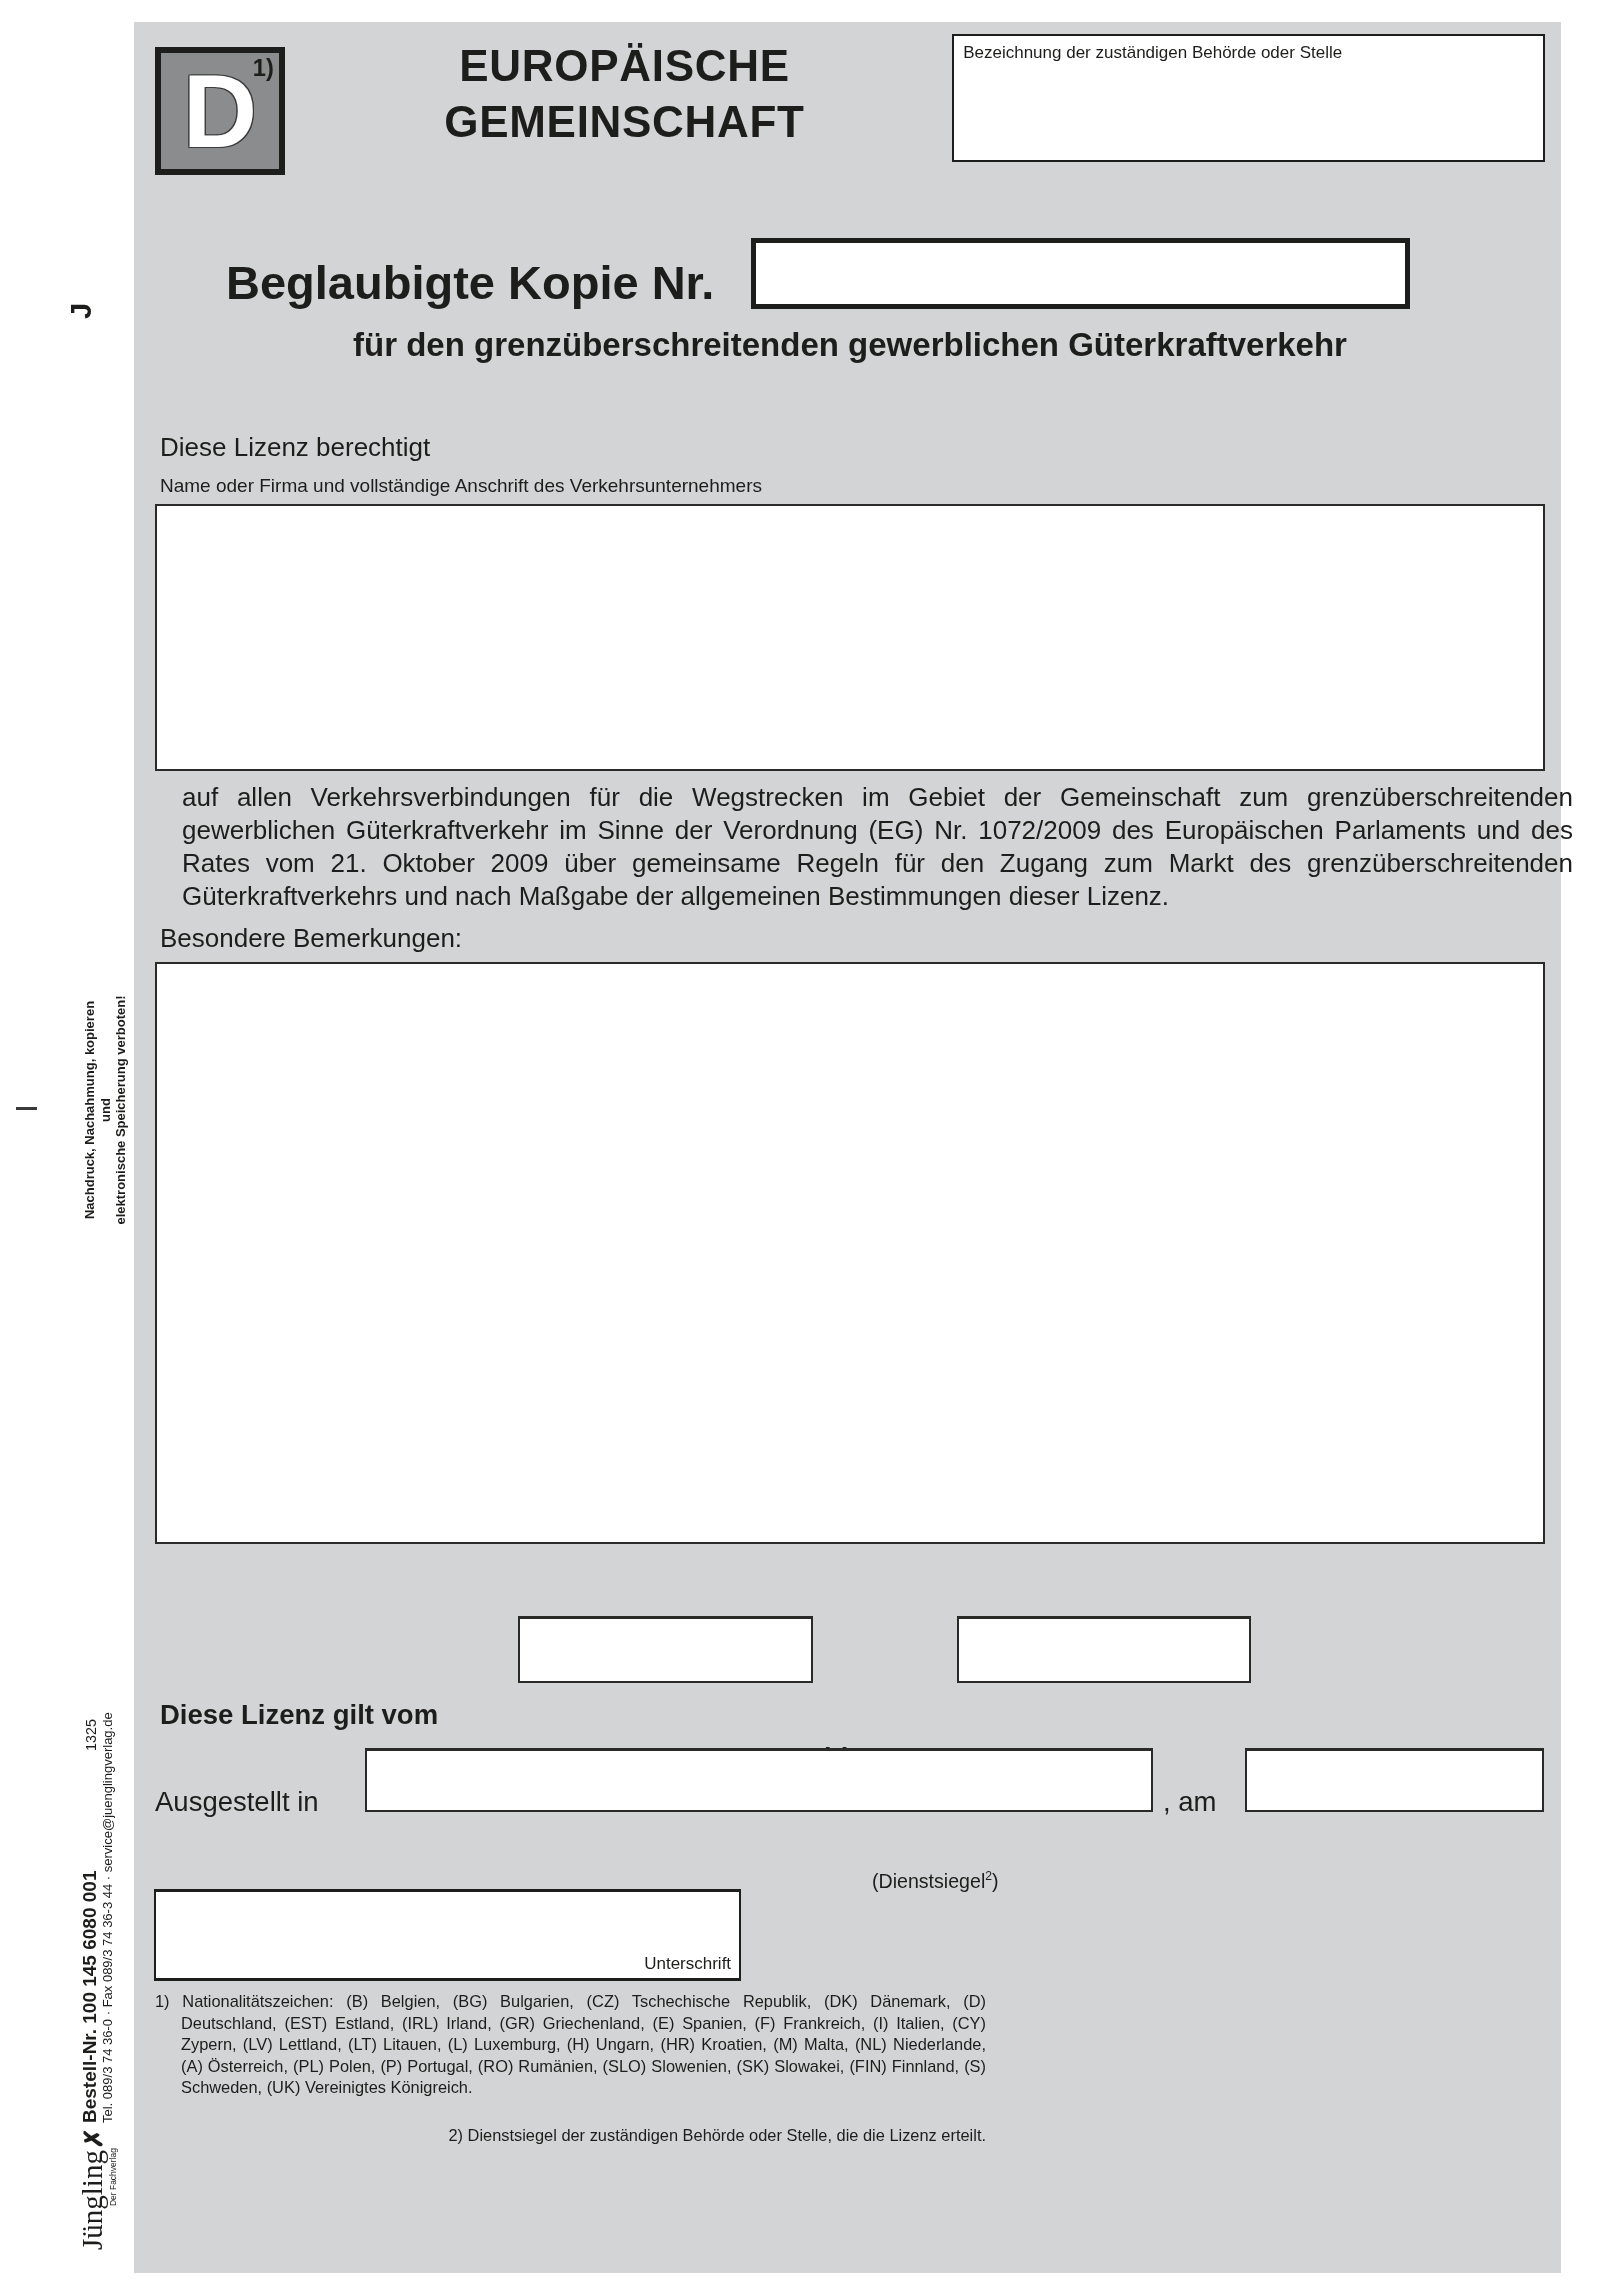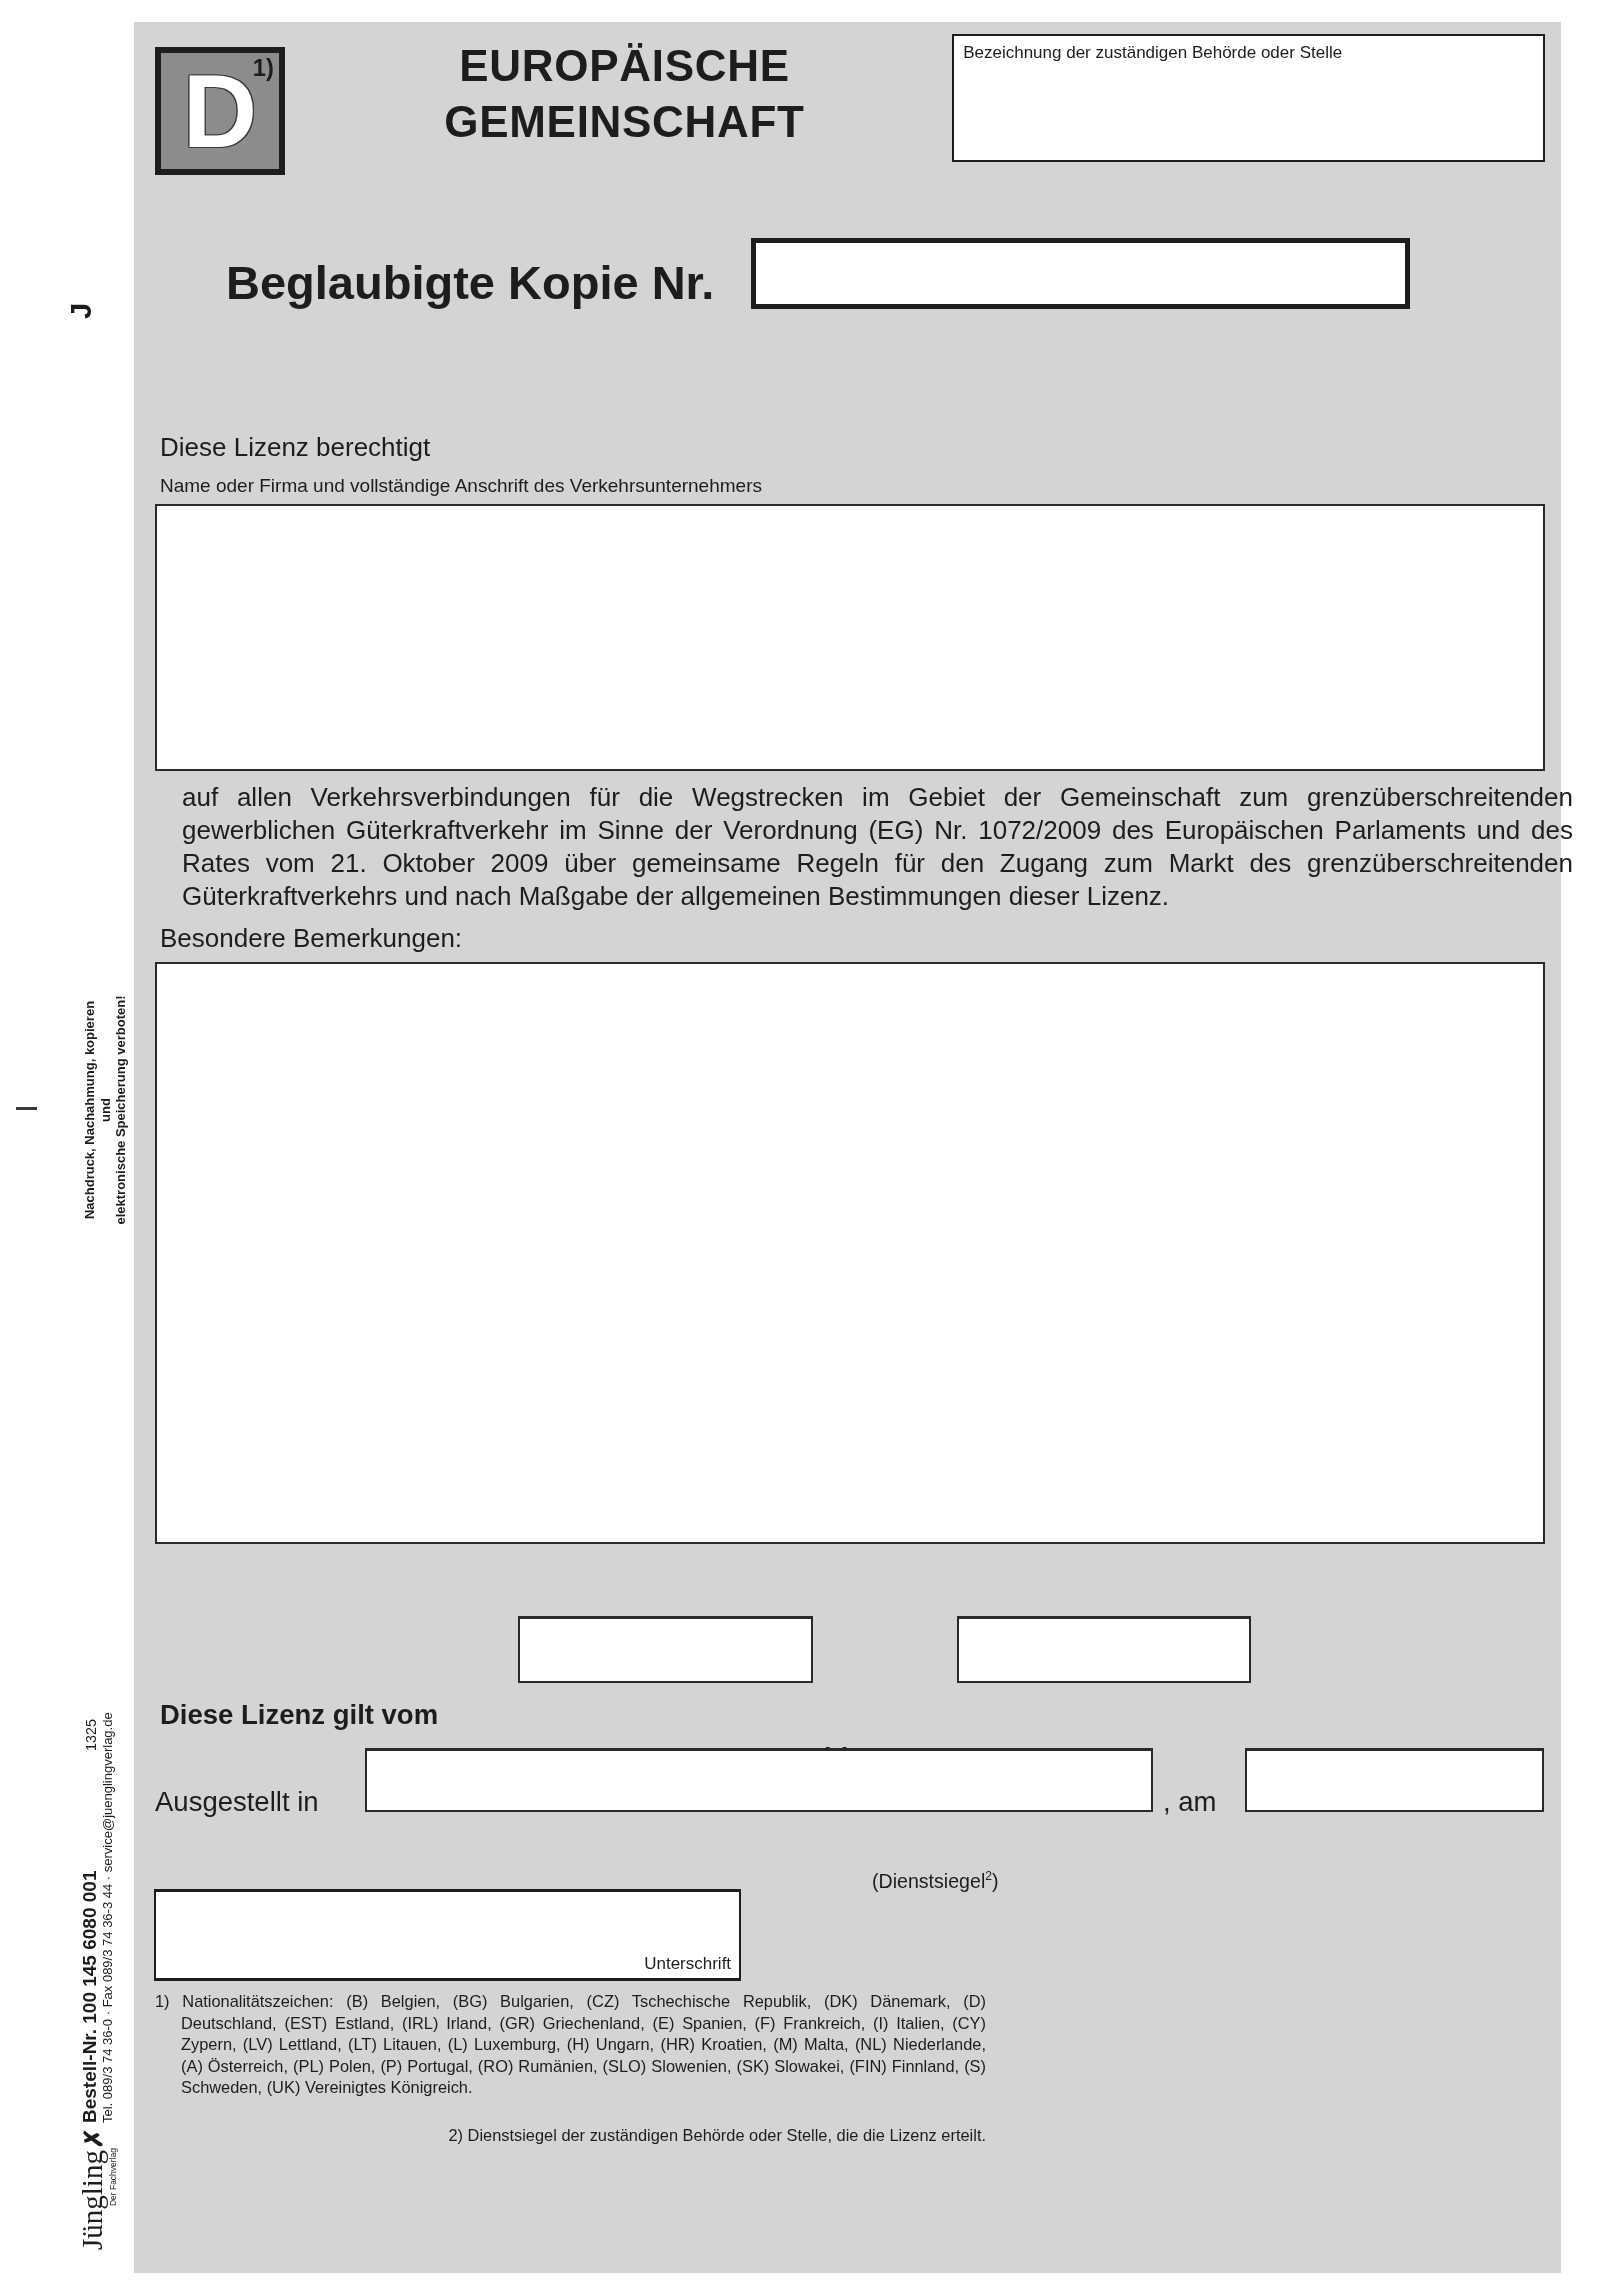--- a/index.html
+++ b/index.html
@@ -88,20 +88,21 @@
     <div>EUROPÄISCHE</div>
     <div>GEMEINSCHAFT</div>
   </div>
 
   <div class="authority-box">
     <div class="authority-label">Bezeichnung der zuständigen Behörde oder Stelle</div>
   </div>
 
   <div class="copy-label nowrap">Beglaubigte Kopie Nr.</div>
   <div class="copy-box"></div>
+  <div class="subtitle">für den grenzüberschreitenden gewerblichen Güterkraftverkehr</div>
 
   <div class="intro">Diese Lizenz berechtigt</div>
   <div class="holder-label">Name oder Firma und vollständige Anschrift des Verkehrsunternehmers</div>
   <div class="holder-box"></div>
 
   <div class="body-text">auf allen Verkehrsverbindungen für die Wegstrecken im Gebiet der Gemeinschaft zum grenzüberschreitenden gewerblichen Güterkraftverkehr im Sinne der Verordnung (EG) Nr. 1072/2009 des Europäischen Parlaments und des Rates vom 21. Oktober 2009 über gemeinsame Regeln für den Zugang zum Markt des grenzüberschreitenden Güterkraftverkehrs und nach Maßgabe der allgemeinen Bestimmungen dieser Lizenz.</div>
 
   <div class="remarks-label">Besondere Bemerkungen:</div>
   <div class="remarks-box"></div>
 

